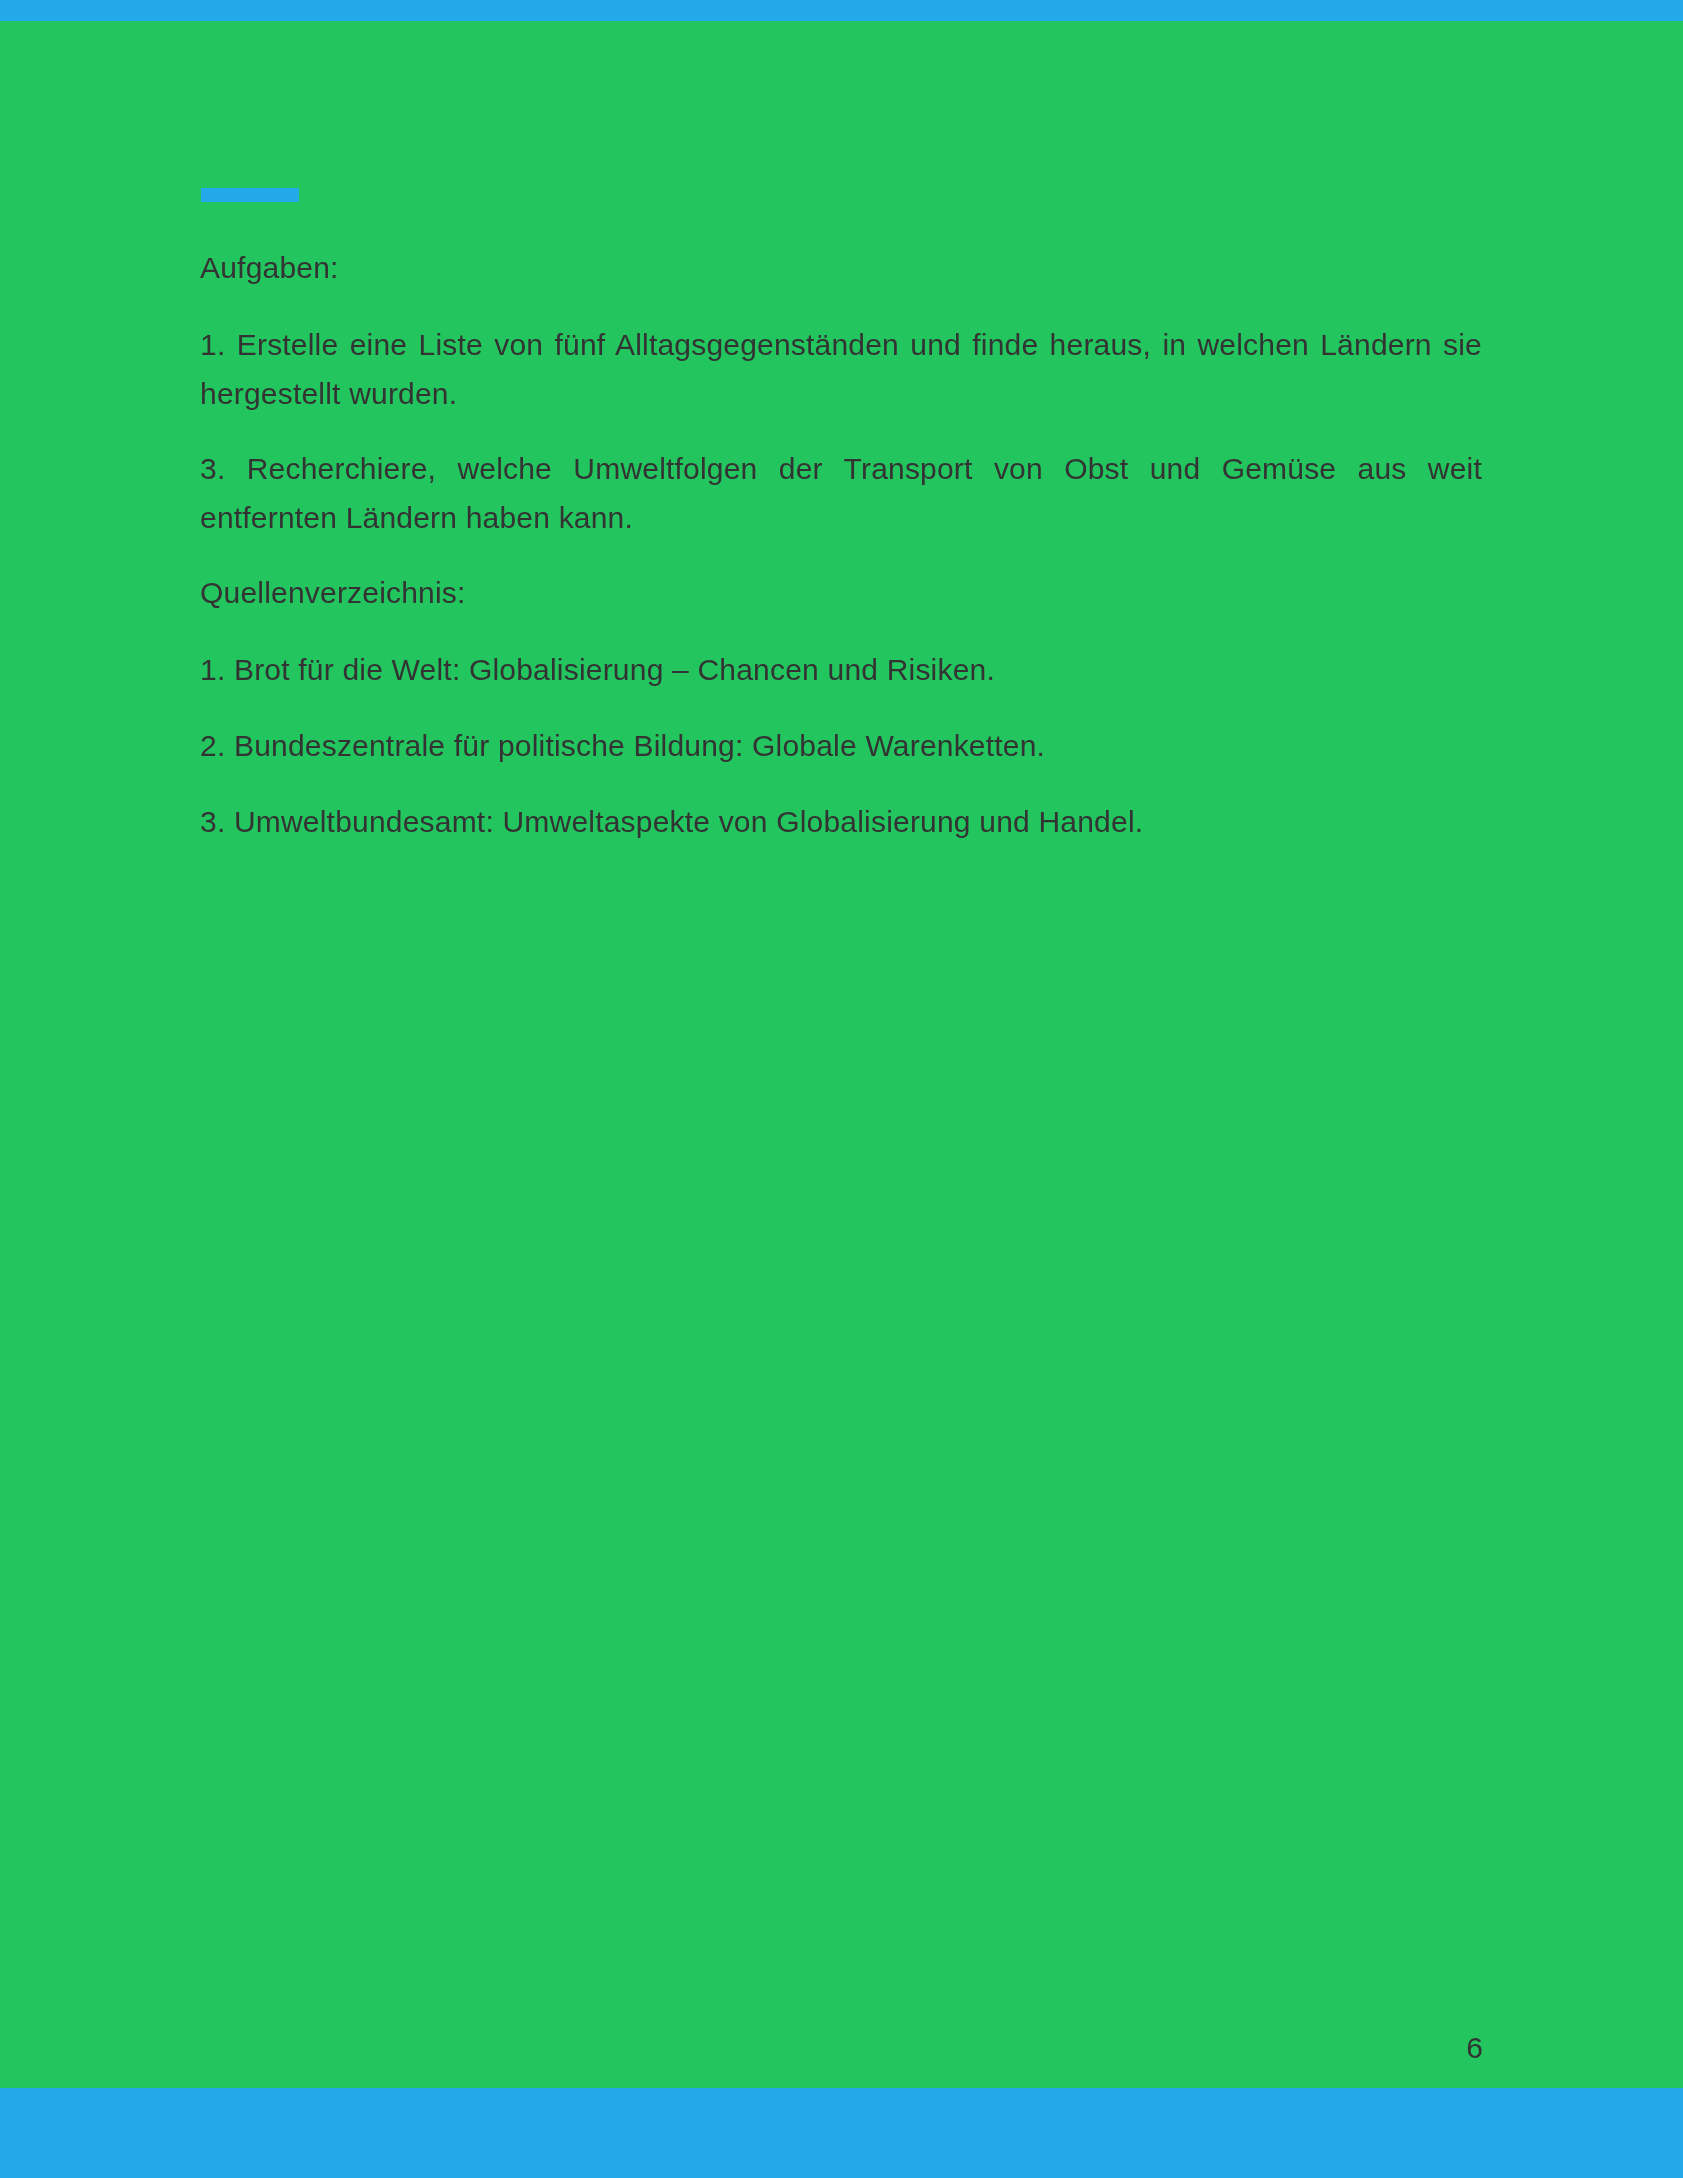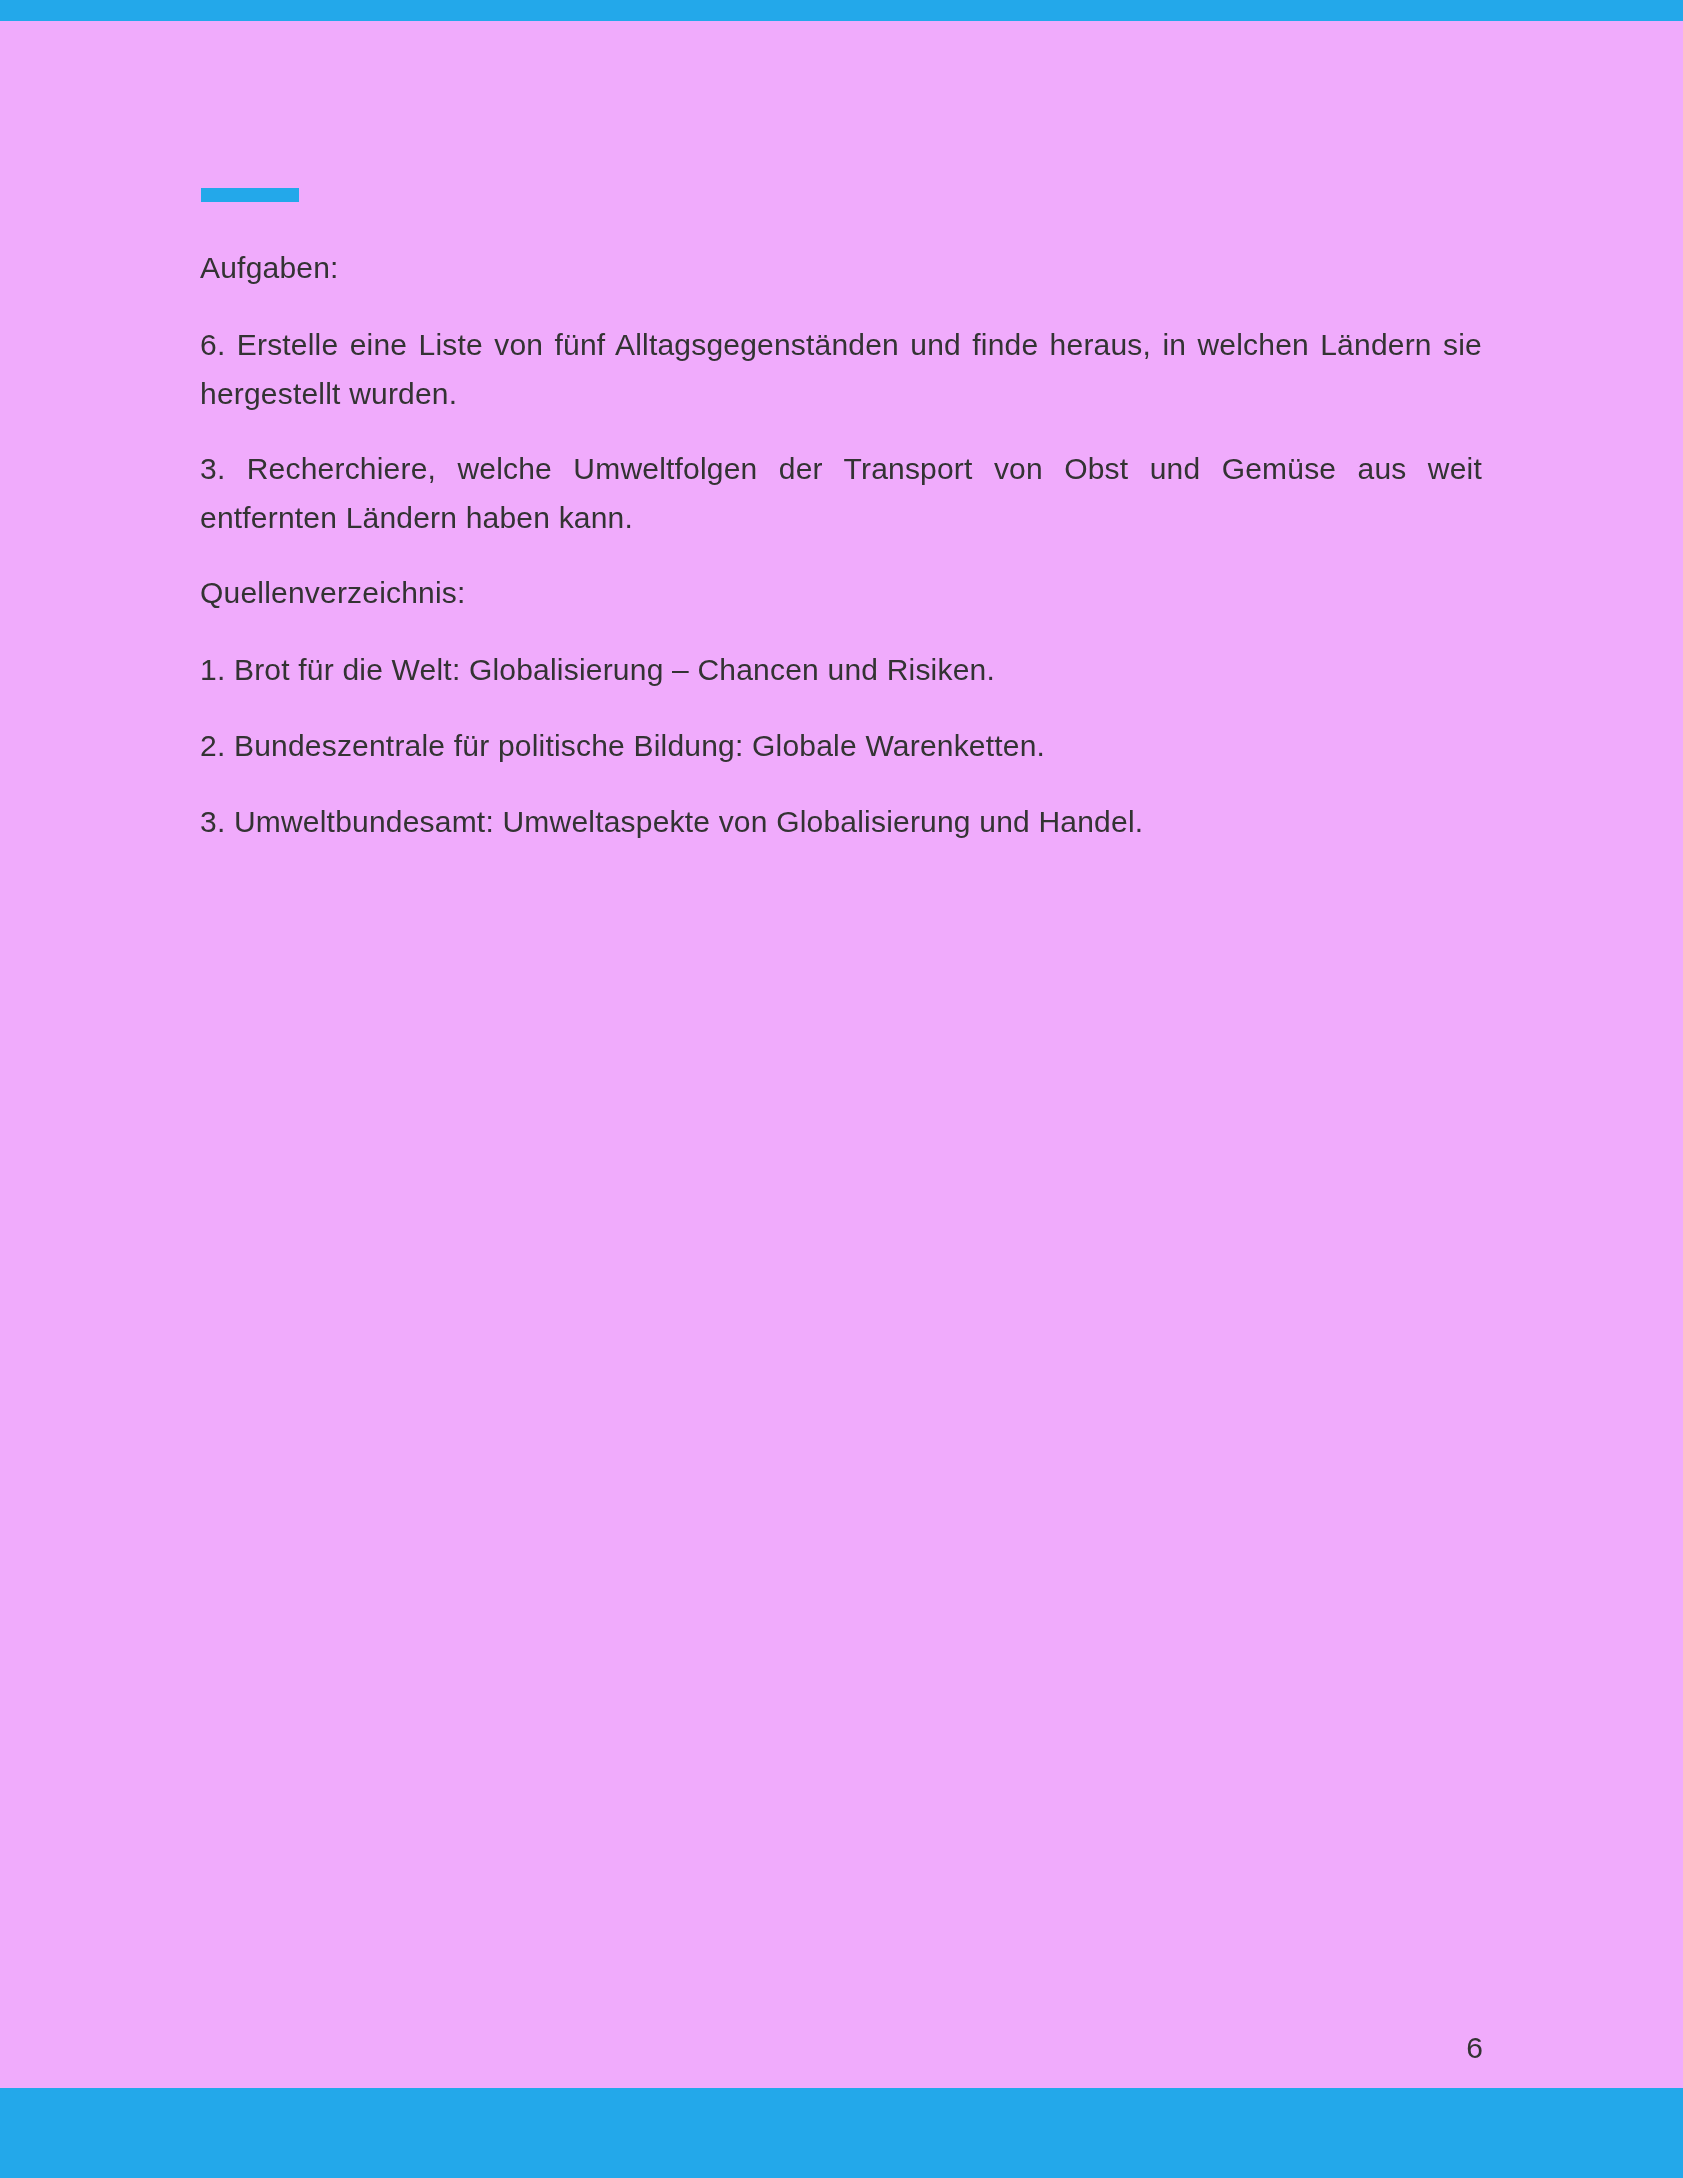--- a/index.html
+++ b/index.html
@@ -5,21 +5,21 @@
   :root {
     --accent: #23a8ea;
     --text: #333333;
   }
   * { margin: 0; padding: 0; box-sizing: border-box; }
   html, body { background: #ffffff; }
   .page {
     position: relative;
     width: 1683px;
     height: 2178px;
-    background: #f0abfc;
+    background: #22c55e;
     font-family: "Liberation Sans", sans-serif;
     color: var(--text);
     overflow: hidden;
   }
   .top-bar {
     position: absolute;
     top: 0; left: 0; right: 0;
     height: 21px;
     background: var(--accent);
   }
@@ -74,21 +74,21 @@
 <div class="page">
 
   <div class="top-bar"></div>
 
   <div class="accent-rect"></div>
 
   <div class="content">
 
     <div>
       <p class="section-heading">Aufgaben:</p>
-      <p class="task-item">6. Erstelle eine Liste von fünf Alltagsgegenständen und finde heraus, in welchen Ländern sie hergestellt wurden.</p>
+      <p class="task-item">1. Erstelle eine Liste von fünf Alltagsgegenständen und finde heraus, in welchen Ländern sie hergestellt wurden.</p>
       <p class="task-item">3. Recherchiere, welche Umweltfolgen der Transport von Obst und Gemüse aus weit entfernten Ländern haben kann.</p>
     </div>
 
     <div class="sources">
       <p class="section-heading">Quellenverzeichnis:</p>
       <p class="source-item">1. Brot für die Welt: Globalisierung – Chancen und Risiken.</p>
       <p class="source-item">2. Bundeszentrale für politische Bildung: Globale Warenketten.</p>
       <p class="source-item">3. Umweltbundesamt: Umweltaspekte von Globalisierung und Handel.</p>
     </div>
 

